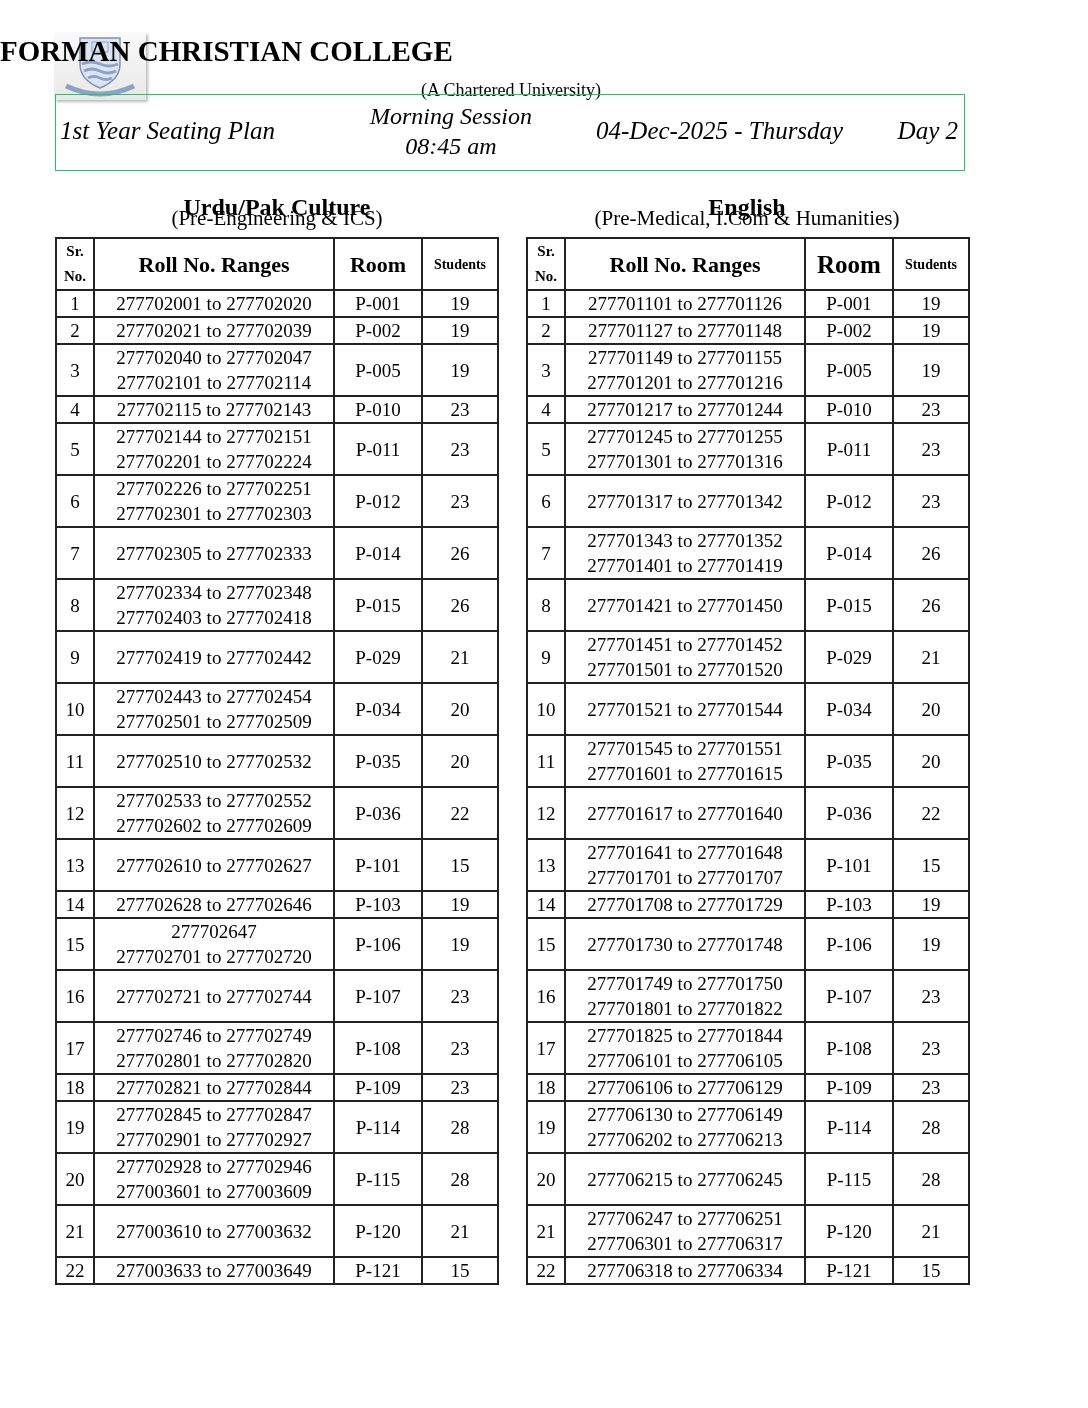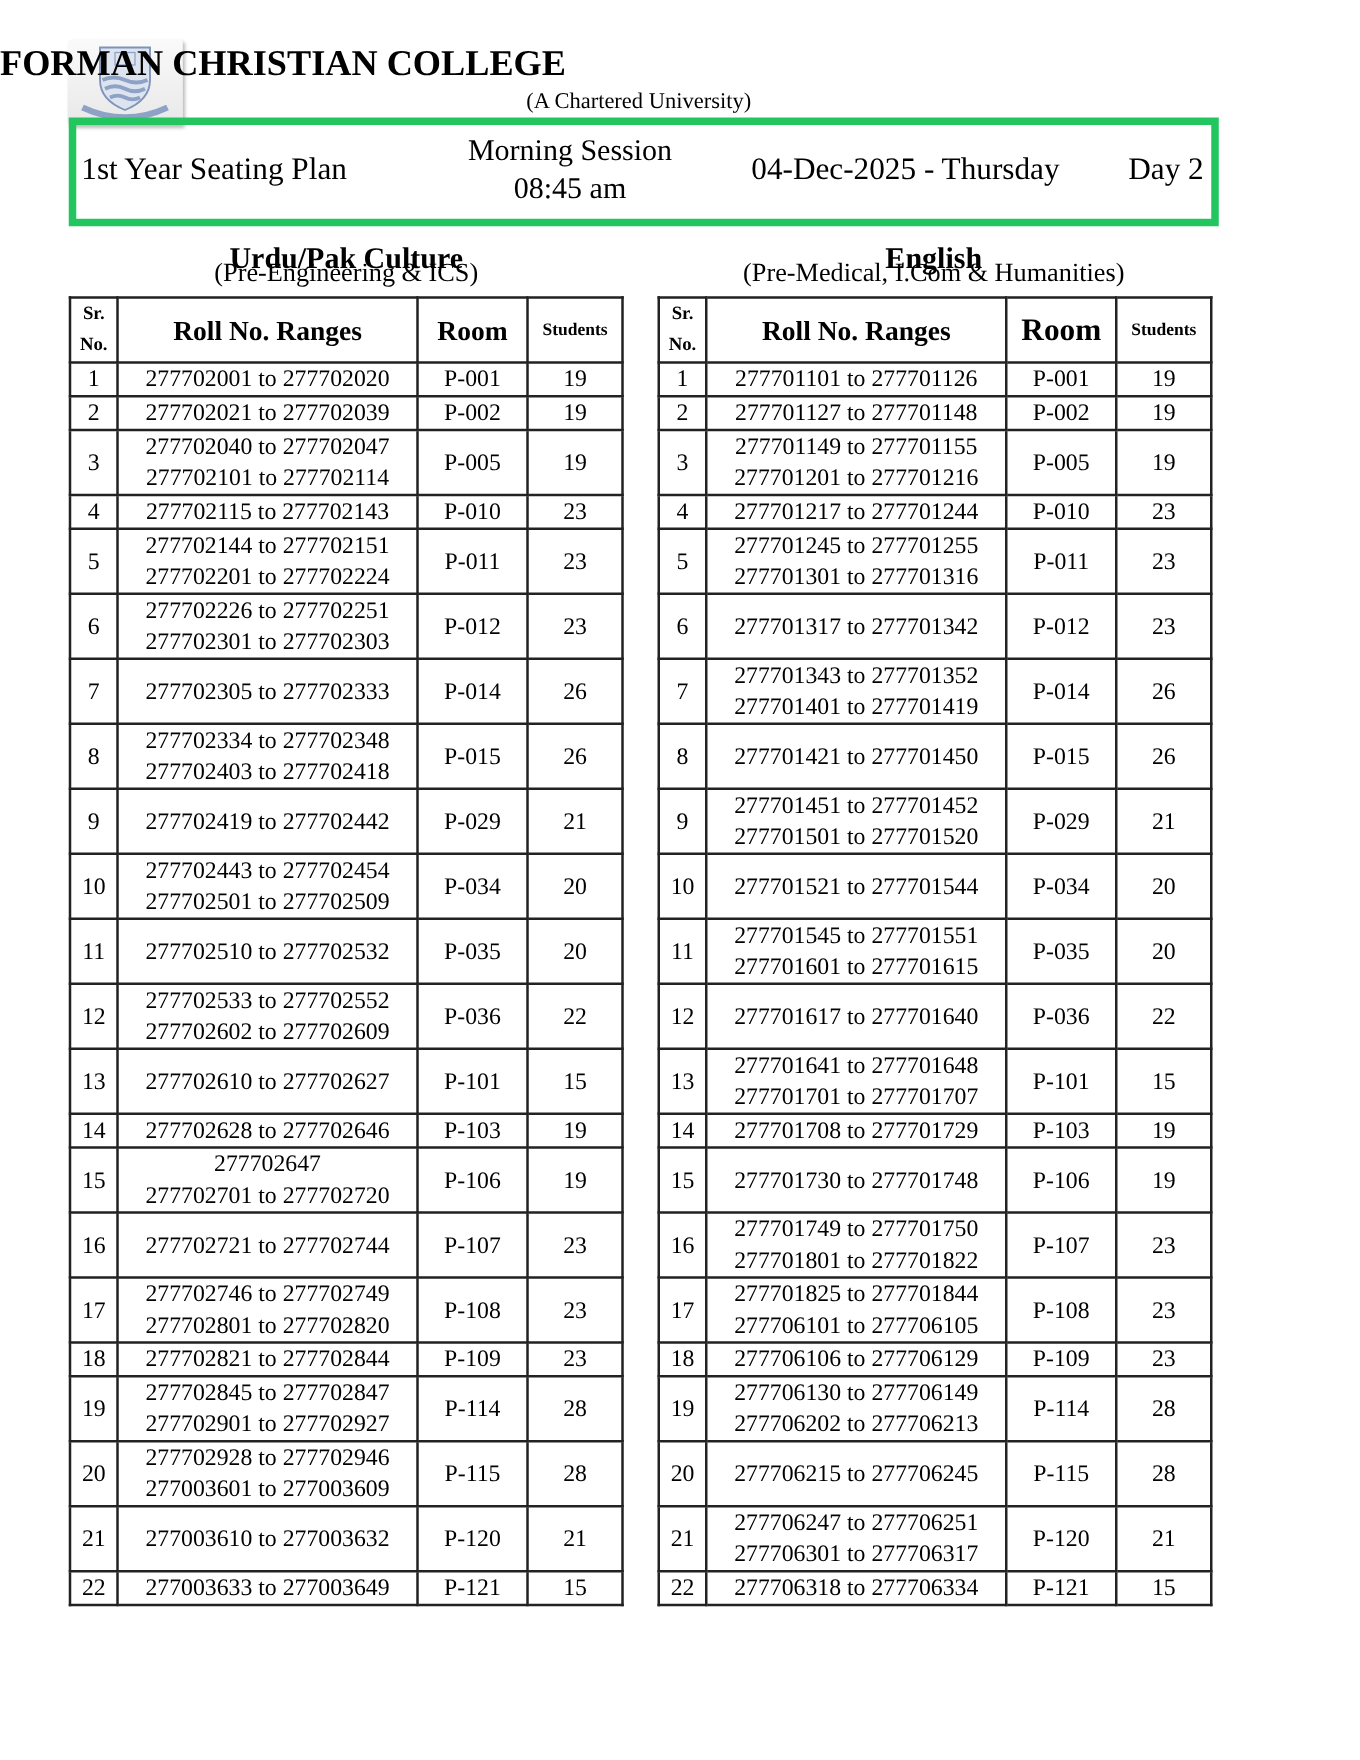--- a/index.html
+++ b/index.html
@@ -1,21 +1,21 @@
 <!DOCTYPE html>
 <html><head>
 <meta charset="utf-8">
 <style>
   html, body { margin: 0; padding: 0; background: #ffffff; }
   body { width: 1088px; height: 1408px; position: relative; font-family: "Liberation Serif", serif; color: #000; }
   .logo { position: absolute; left: 54px; top: 32px; width: 92px; height: 68px; background: linear-gradient(#fafafa, #e8e8e8); box-shadow: 2px 2px 3px #bbb; border-radius: 2px; }
   .logo svg { position: absolute; left: 8px; top: 2px; }
   .college-title { position: absolute; left: 0; width: 1022px; top: 35px; text-align: left; font-size: 29px; font-weight: bold; }
-  .college-sub { position: absolute; left: 0; width: 1022px; top: 70px; text-align: center; font-size: 18px; }
-  .info-box { position: absolute; left: 55px; top: 94px; width: 908px; height: 75px; border: 6px solid #22c55e; }
+  .college-sub { position: absolute; left: 0; width: 1022px; top: 80px; text-align: center; font-size: 18px; }
+  .info-box { position: absolute; left: 55px; top: 94px; width: 908px; height: 75px; border: 1px solid #22c55e; font-style: italic; }
   .info-plan { position: absolute; left: 4px; top: 22px; font-size: 25px; }
   .info-session { position: absolute; left: 300px; top: 6px; width: 190px; text-align: center; font-size: 24px; line-height: 30px; }
   .info-date { position: absolute; left: 540px; top: 22px; font-size: 25px; }
   .info-day { position: absolute; right: 6px; top: 22px; font-size: 25px; }
   .section-title { position: absolute; text-align: center; font-size: 24px; font-weight: bold; top: 175px; margin-top: 19px; }
   .section-sub { position: absolute; text-align: center; font-size: 21px; top: 206px; }
   table.plan { position: absolute; top: 237px; border-collapse: collapse; font-size: 19px; }
   table.plan td, table.plan th { border: 2px solid #222; text-align: center; padding: 0; line-height: 25px; }
   table.plan th { font-weight: bold; height: 44px; }
   th.sr { font-size: 15px; line-height: 17px; width: 36px; }

